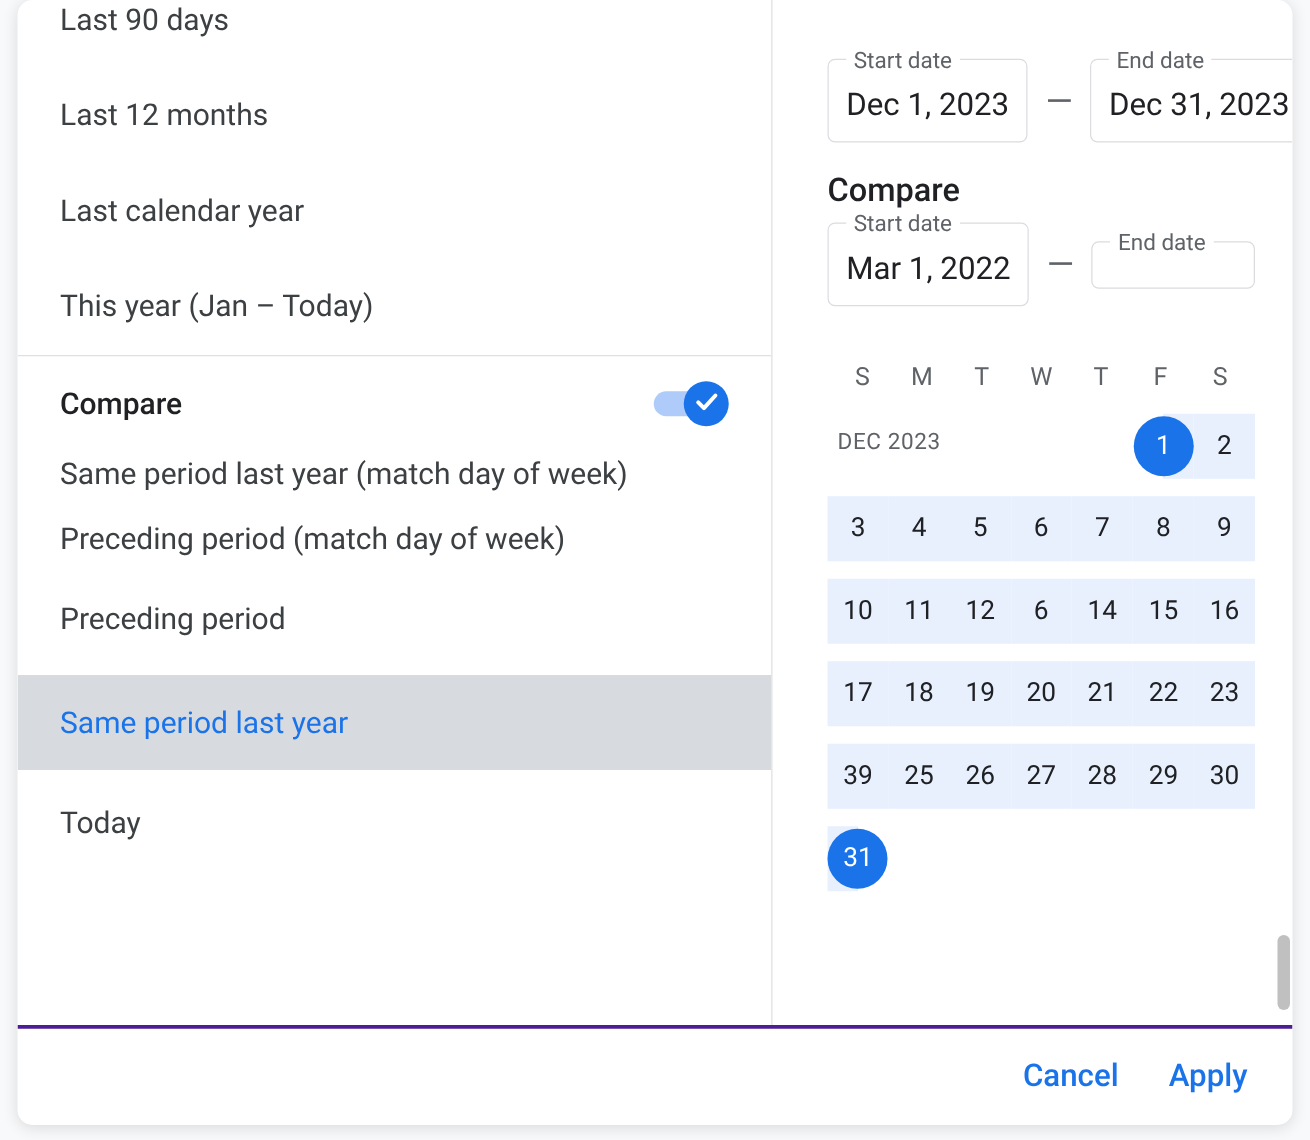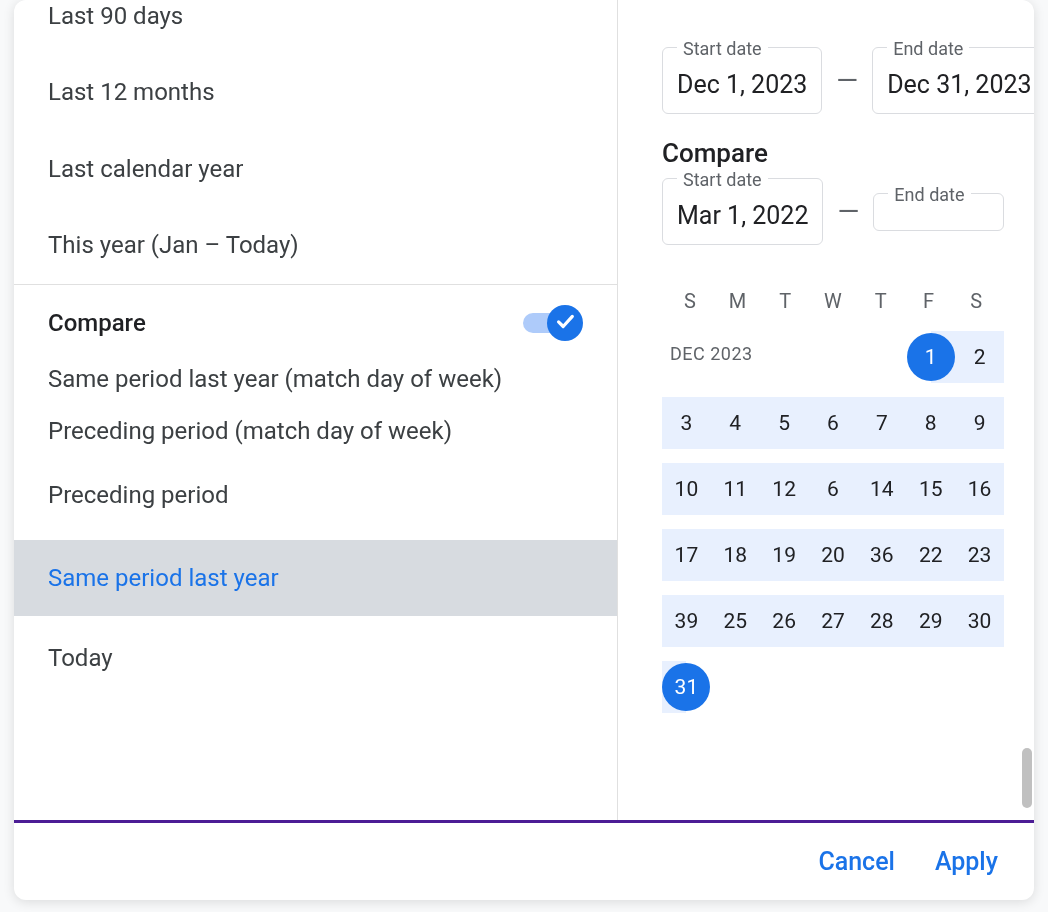--- a/index.html
+++ b/index.html
@@ -336,21 +336,21 @@
             <div class="day in-range">11</div>
             <div class="day in-range">12</div>
             <div class="day in-range">6</div>
             <div class="day in-range">14</div>
             <div class="day in-range">15</div>
             <div class="day in-range">16</div>
             <div class="day in-range">17</div>
             <div class="day in-range">18</div>
             <div class="day in-range">19</div>
             <div class="day in-range">20</div>
-            <div class="day in-range">36</div>
+            <div class="day in-range">21</div>
             <div class="day in-range">22</div>
             <div class="day in-range">23</div>
             <div class="day in-range">39</div>
             <div class="day in-range">25</div>
             <div class="day in-range">26</div>
             <div class="day in-range">27</div>
             <div class="day in-range">28</div>
             <div class="day in-range">29</div>
             <div class="day in-range">30</div>
             <div class="day in-range" style="background: linear-gradient(to right, rgb(232, 240, 254) 50%, transparent 50%);">

